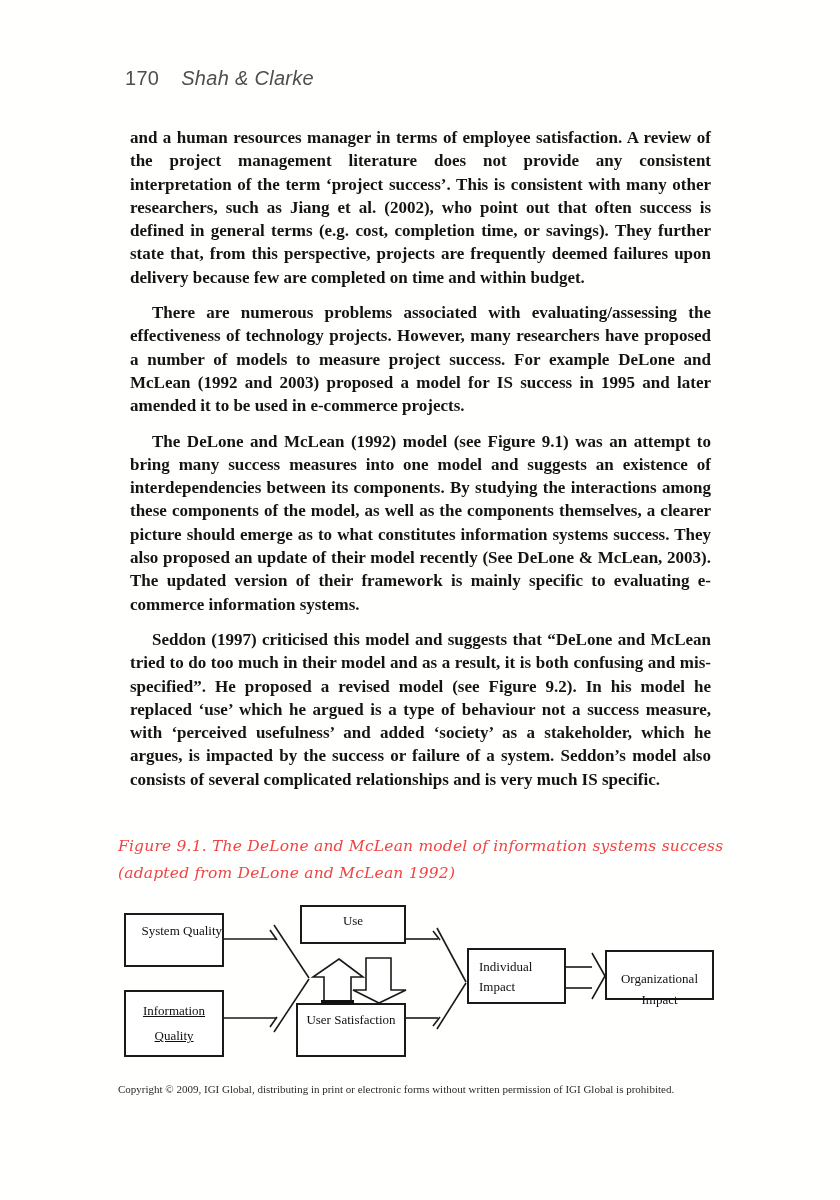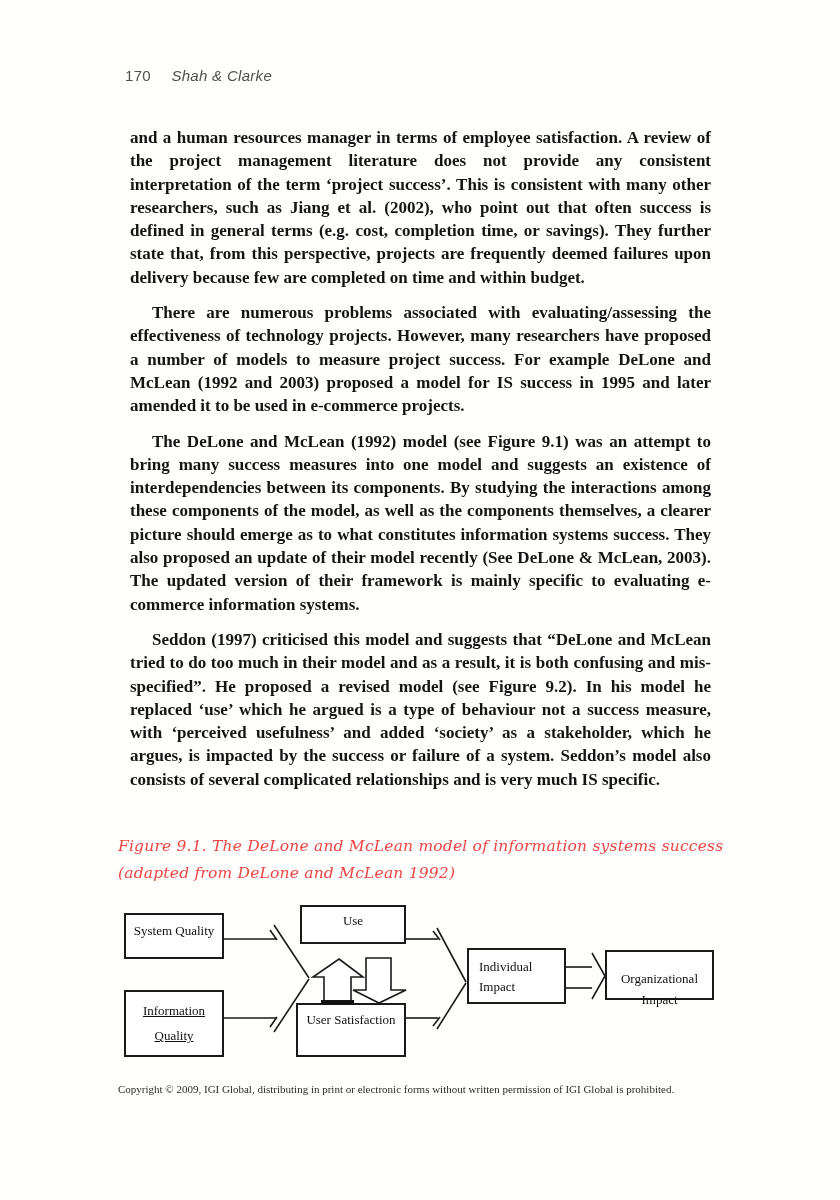--- a/index.html
+++ b/index.html
@@ -5,21 +5,21 @@
   html,body { margin:0; padding:0; background:#ffffff; }
   .page {
     position:relative; width:840px; height:1200px;
     background:#fffffe; overflow:hidden;
     color:#1b1b1b;
   }
   
   .header {
     position:absolute; left:125px; top:67px;
     font-family:"Liberation Sans", sans-serif;
-    font-size:15px; color:#4f4f4f; letter-spacing:0.3px;
+    font-size:20px; color:#4f4f4f; letter-spacing:0.3px;
   }
   .header .pgnum { font-style:normal; margin-right:16px; }
   .header .runtitle { font-style:italic; }
 
   
   .body-text {
     position:absolute; left:118px; top:114px; width:605px;
     font-family:"Liberation Serif", serif;
     font-size:17px; line-height:23.3px; text-align:justify;
     color:#141414;
@@ -36,21 +36,21 @@
   }
 
   
   .diagram { position:absolute; left:0; top:895px; width:840px; height:180px; }
   .dbox {
     position:absolute; box-sizing:border-box;
     border:2px solid #1a1a1a; background:#ffffff;
     font-family:"Liberation Serif", serif; font-size:13px; color:#101010;
     text-align:center;
   }
-  .dbox.sys  { left:124px; top:18px;  width:100px; height:46px; padding-top:8px; }
+  .dbox.sys  { left:124px; top:18px;  width:100px; height:54px; padding-top:8px;text-align:right; }
   .dbox.info { left:124px; top:95px;  width:100px; height:67px; padding-top:6px; line-height:25px;text-decoration:underline; }
   .dbox.use  { left:300px; top:10px;  width:106px; height:39px; padding-top:6px; }
   .dbox.usat { left:296px; top:108px; width:110px; height:54px; padding-top:7px; }
   .dbox.ind  { left:467px; top:53px;  width:99px;  height:56px; text-align:left; padding:7px 0 0 10px; line-height:20px; }
   .dbox.org  { left:605px; top:55px;  width:109px; height:50px; padding-top:16px; line-height:21px; }
   .diagram svg { position:absolute; left:0; top:0; pointer-events:none; }
 
   
   .footer {
     position:absolute; left:118px; top:1080px; width:615px;

